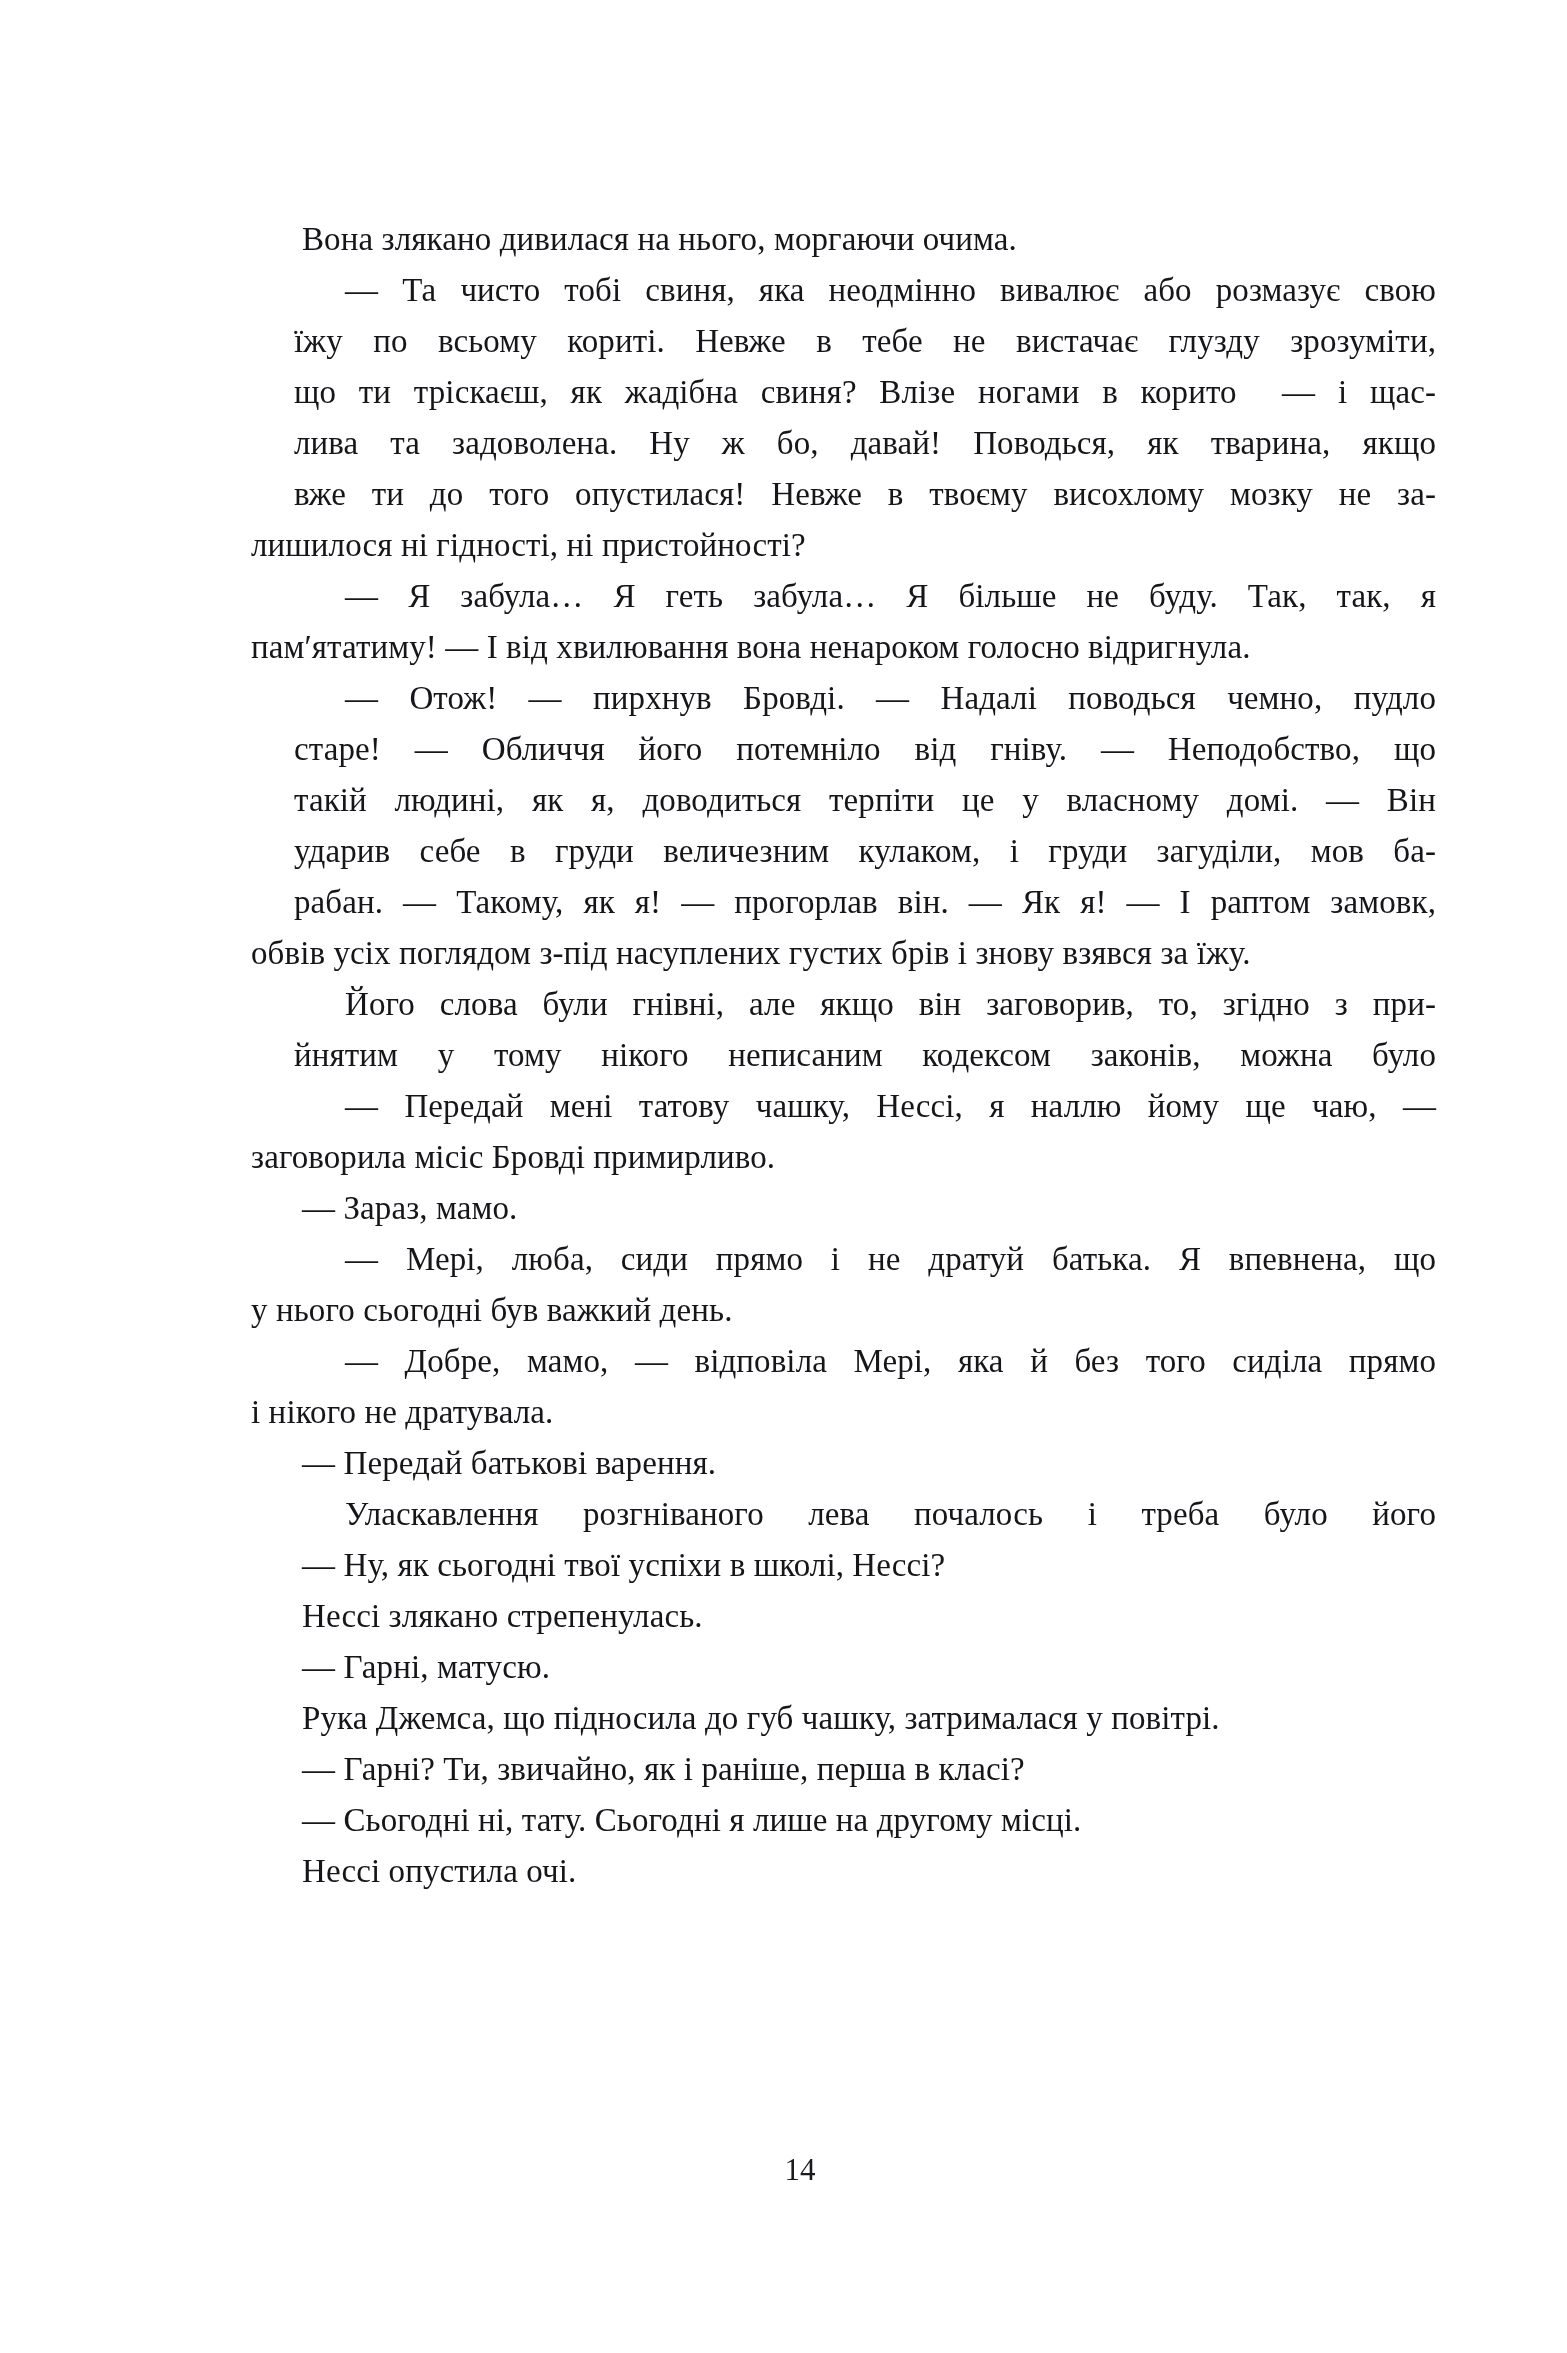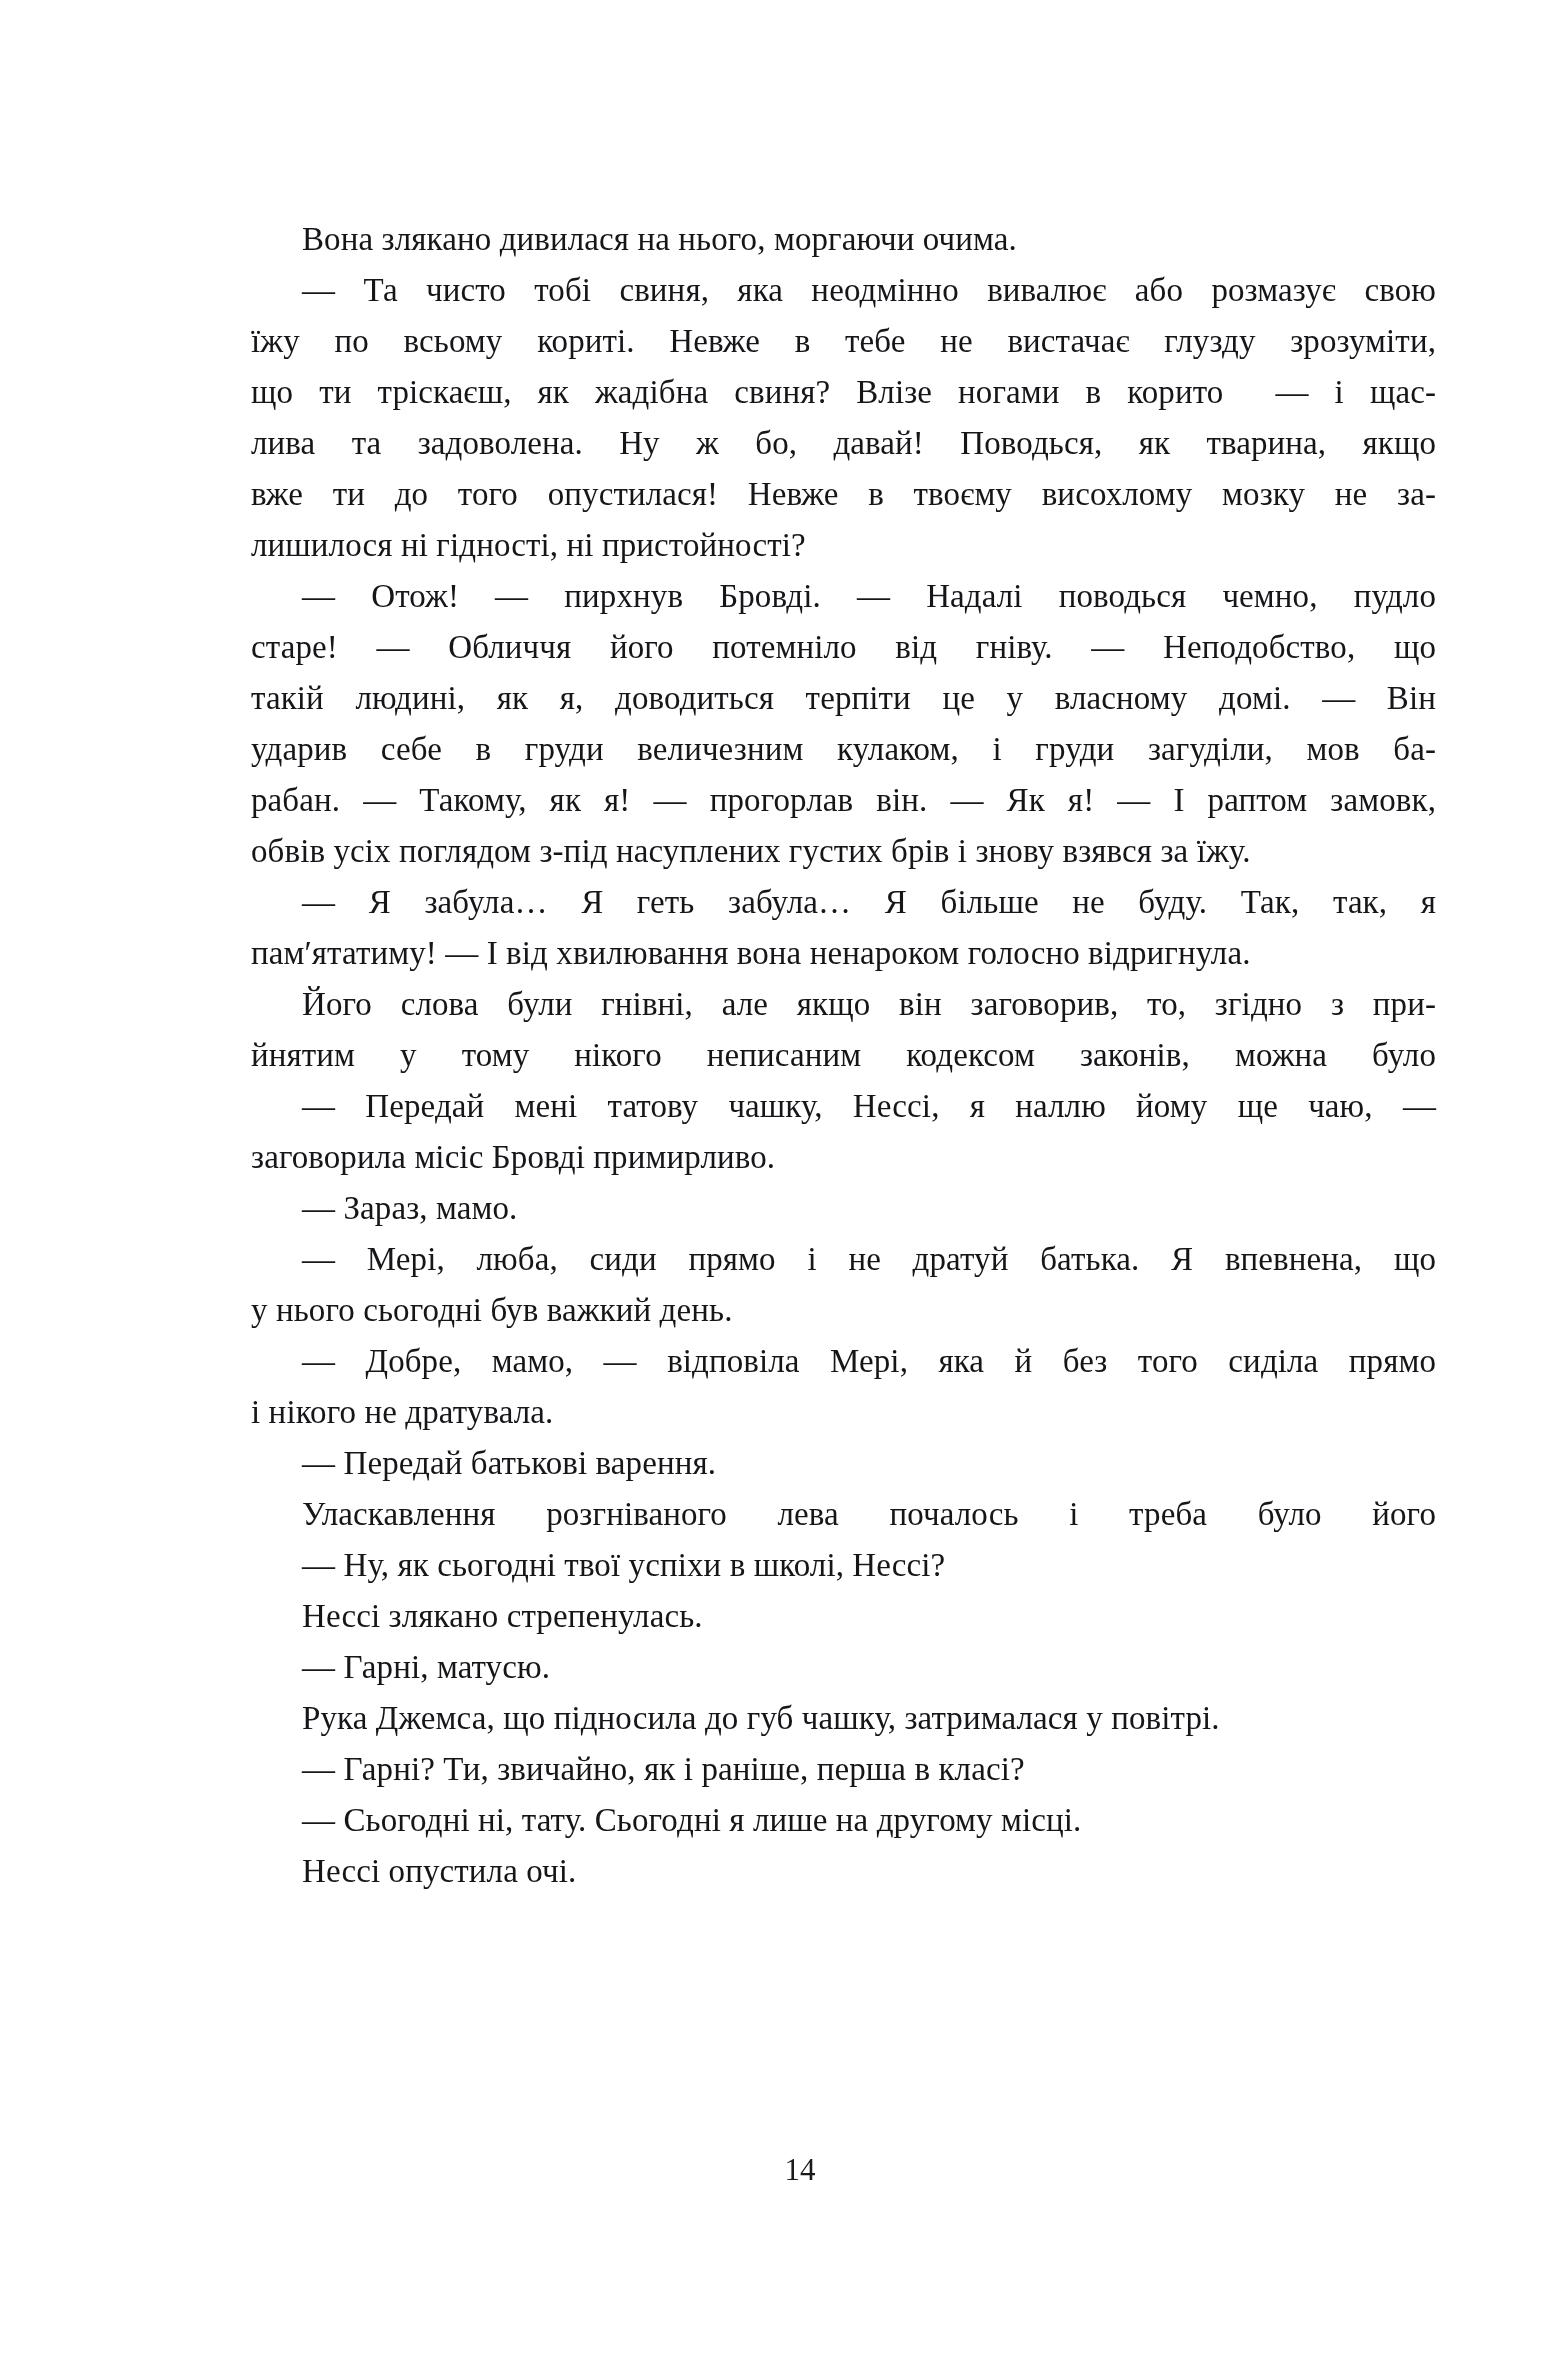--- a/index.html
+++ b/index.html
@@ -28,20 +28,21 @@
     color: #16161a;
     text-align: justify;
     white-space: pre;
     letter-spacing: 0.1px;
     -webkit-font-smoothing: antialiased;
   }
   
   .line.just {
     text-align: justify;
     text-align-last: justify;
+    margin-left: 43px;
   }
   .line.last {
     text-align: left;
     text-align-last: left;
   }
   .pad {
     display: inline-block;
     width: 51px;
   }
   .page-number {
@@ -67,30 +68,30 @@
       </div>
       <div class="para">
         <div class="line just"><span class="pad"></span><span>— Та чисто тобі свиня, яка неодмінно вивалює або розмазує свою</span></div>
         <div class="line just">їжу по всьому кориті. Невже в тебе не вистачає глузду зрозуміти,</div>
         <div class="line just">що ти тріскаєш, як жадібна свиня? Влізе ногами в корито  — і щас-</div>
         <div class="line just">лива та задоволена. Ну ж бо, давай! Поводься, як тварина, якщо</div>
         <div class="line just">вже ти до того опустилася! Невже в твоєму висохлому мозку не за-</div>
         <div class="line last">лишилося ні гідності, ні пристойності?</div>
       </div>
       <div class="para">
+        <div class="line just"><span class="pad"></span><span>— Я забула… Я геть забула… Я більше не буду. Так, так, я</span></div>
+        <div class="line last">памʹятатиму! — І від хвилювання вона ненароком голосно відригнула.</div>
+      </div>
+      <div class="para">
         <div class="line just"><span class="pad"></span><span>— Отож! — пирхнув Бровді. — Надалі поводься чемно, пудло</span></div>
         <div class="line just">старе! — Обличчя його потемніло від гніву. — Неподобство, що</div>
         <div class="line just">такій людині, як я, доводиться терпіти це у власному домі. — Він</div>
         <div class="line just">ударив себе в груди величезним кулаком, і груди загуділи, мов ба-</div>
         <div class="line just">рабан. — Такому, як я! — прогорлав він. — Як я! — І раптом замовк,</div>
         <div class="line last">обвів усіх поглядом з-під насуплених густих брів і знову взявся за їжу.</div>
-      </div>
-      <div class="para">
-        <div class="line just"><span class="pad"></span><span>— Я забула… Я геть забула… Я більше не буду. Так, так, я</span></div>
-        <div class="line last">памʹятатиму! — І від хвилювання вона ненароком голосно відригнула.</div>
       </div>
       <div class="para">
         <div class="line just"><span class="pad"></span><span>Його слова були гнівні, але якщо він заговорив, то, згідно з при-</span></div>
         <div class="line just">йнятим у тому нікого неписаним кодексом законів, можна було</div>
       </div>
       <div class="para">
         <div class="line just"><span class="pad"></span><span>— Передай мені татову чашку, Нессі, я наллю йому ще чаю, —</span></div>
         <div class="line last">заговорила місіс Бровді примирливо.</div>
       </div>
       <div class="para">

